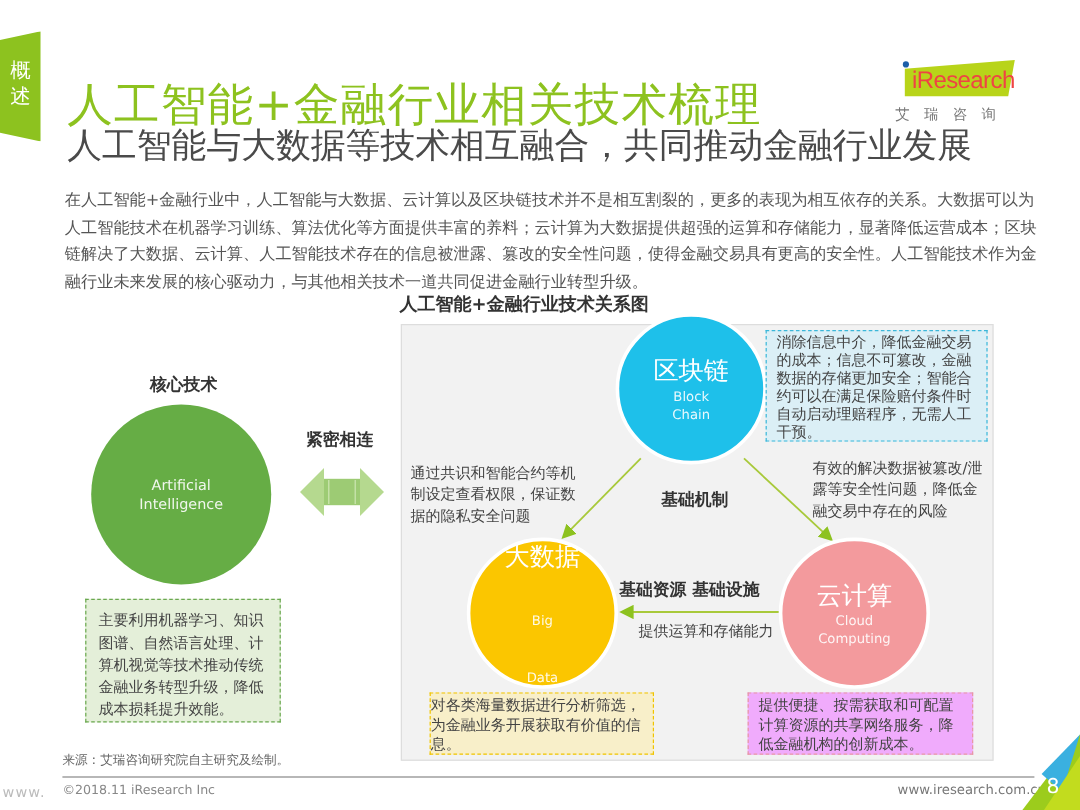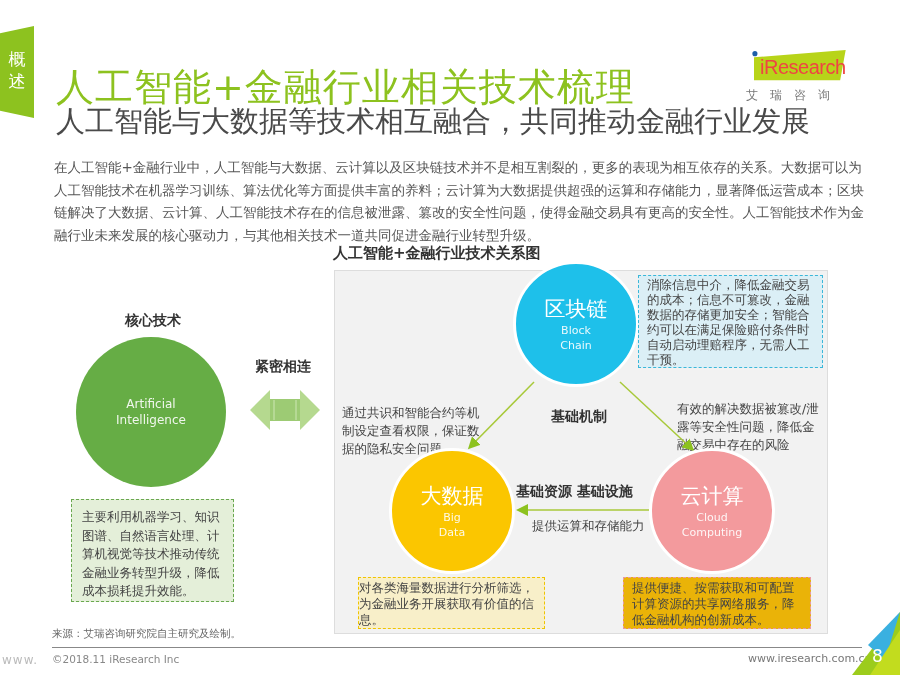--- a/index.html
+++ b/index.html
@@ -24,22 +24,22 @@
   .ai-circle .en { font-size: 12px; line-height: 16px; opacity: 0.9; }
   .node { border: 3px solid #fff; }
   .node .cn { font-size: 21px; line-height: 27px; }
   .node .en { font-size: 11px; line-height: 15px; opacity: 0.9; }
   .bc-circle { left: 513px; top: 261px; width: 126px; height: 126px; background: #1ec0ea; text-align: right; }
   .bd-circle { left: 389px; top: 448px; width: 126px; height: 126px; background: #fbc600; }
   .cc-circle { left: 649px; top: 448px; width: 126px; height: 126px; background: #f39a9d; }
   .ai-box { left: 71px; top: 499px; width: 163px; height: 103px; background: #e4efd9; border: 1.5px dashed #6aa84f; padding: 8px 10px; font-size: 12.5px; line-height: 18.5px; }
   .bc-box { left: 638px; top: 275px; width: 185px; height: 93px; background: #dbeff6; border: 1.5px dashed #3bb7d9; padding: 1px 8px; font-size: 12.5px; line-height: 15px; }
   .bd-box { left: 358px; top: 577px; width: 187px; height: 52px; background: #f8efc9; border: 1.5px dashed #f0c400; padding: 2px 0; font-size: 12.5px; line-height: 16px; }
-  .cc-box { left: 623px; top: 577px; width: 188px; height: 52px; background: #eab308; border: 1.5px dashed #e79aa3; padding: 2px 8px; font-size: 12.5px; line-height: 16px; }
-  .note { font-size: 12.5px; line-height: 18px; color: #444; margin-top: 19px; }
+  .cc-box { left: 623px; top: 577px; width: 188px; height: 52px; background: #f0abfc; border: 1.5px dashed #e79aa3; padding: 2px 8px; font-size: 12.5px; line-height: 16px; }
+  .note { font-size: 12.5px; line-height: 18px; color: #444; }
   .note-left { left: 342px; top: 385px; width: 145px; }
   .note-right { left: 677px; top: 381px; width: 145px; }
   .lbl-bold { font-size: 14px; font-weight: bold; color: #333; white-space: nowrap; }
   .lbl-jichu { left: 551px; top: 408px; }
   .lbl-res { left: 516px; top: 483px; }
   .note-compute { left: 532px; top: 518px; font-size: 12.5px; color: #444; white-space: nowrap; }
   .source { left: 52px; top: 627px; font-size: 10.5px; color: #666; }
   .footer-line { left: 52px; top: 647px; width: 810px; height: 1px; background: #888; }
   .copyright { left: 52px; top: 653px; font-size: 10.5px; color: #888; }
   .watermark { left: 2px; top: 653px; font-size: 12px; color: #bbb; letter-spacing: 1px; }
@@ -102,21 +102,21 @@
 </div>
 <div class="abs ai-box">主要利用机器学习、知识图谱、自然语言处理、计算机视觉等技术推动传统金融业务转型升级，降低成本损耗提升效能。</div>
 
 <div class="abs circle node bc-circle" style="z-index:2;">
   <div class="cn">区块链</div>
   <div class="en">Block</div>
   <div class="en">Chain</div>
 </div>
 <div class="abs bc-box" style="z-index:2;">消除信息中介，降低金融交易的成本；信息不可篡改，金融数据的存储更加安全；智能合约可以在满足保险赔付条件时自动启动理赔程序，无需人工干预。</div>
 
-<div class="abs circle node bd-circle" style="z-index:2;">
+<div class="abs circle node bd-circle" style="z-index:2;gap:32px;">
   <div class="cn">大数据</div>
   <div class="en">Big</div>
   <div class="en">Data</div>
 </div>
 <div class="abs bd-box" style="z-index:2;">对各类海量数据进行分析筛选，为金融业务开展获取有价值的信息。</div>
 
 <div class="abs circle node cc-circle" style="z-index:2;">
   <div class="cn">云计算</div>
   <div class="en">Cloud</div>
   <div class="en">Computing</div>

